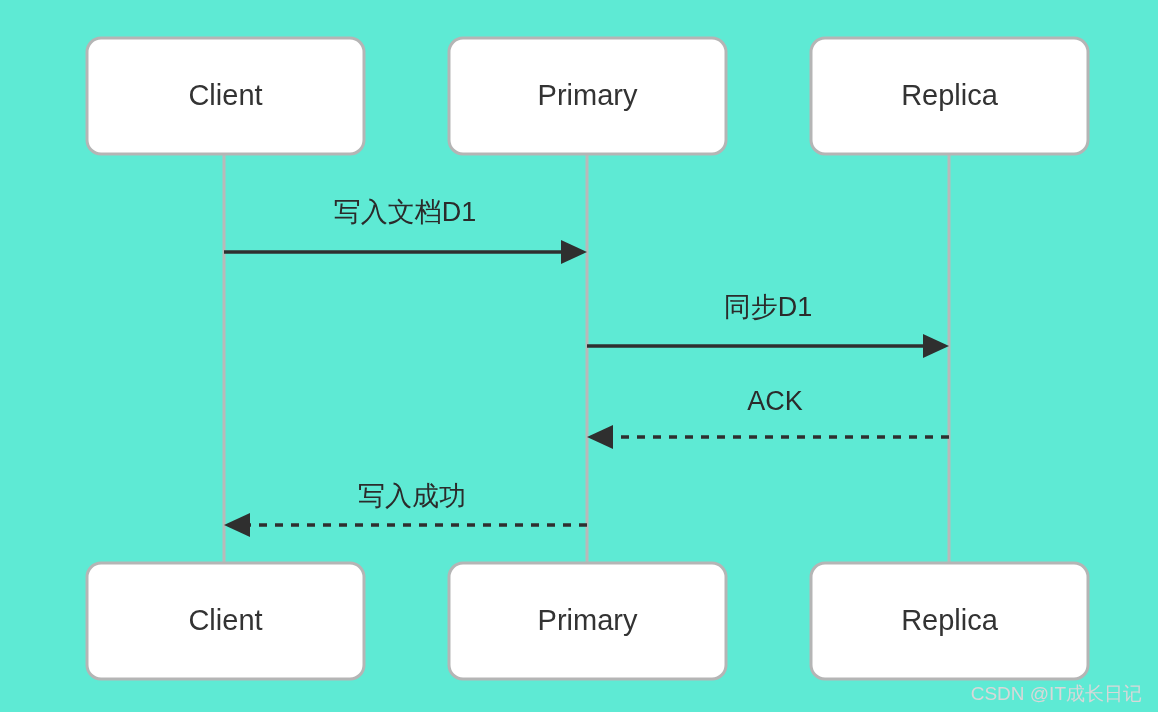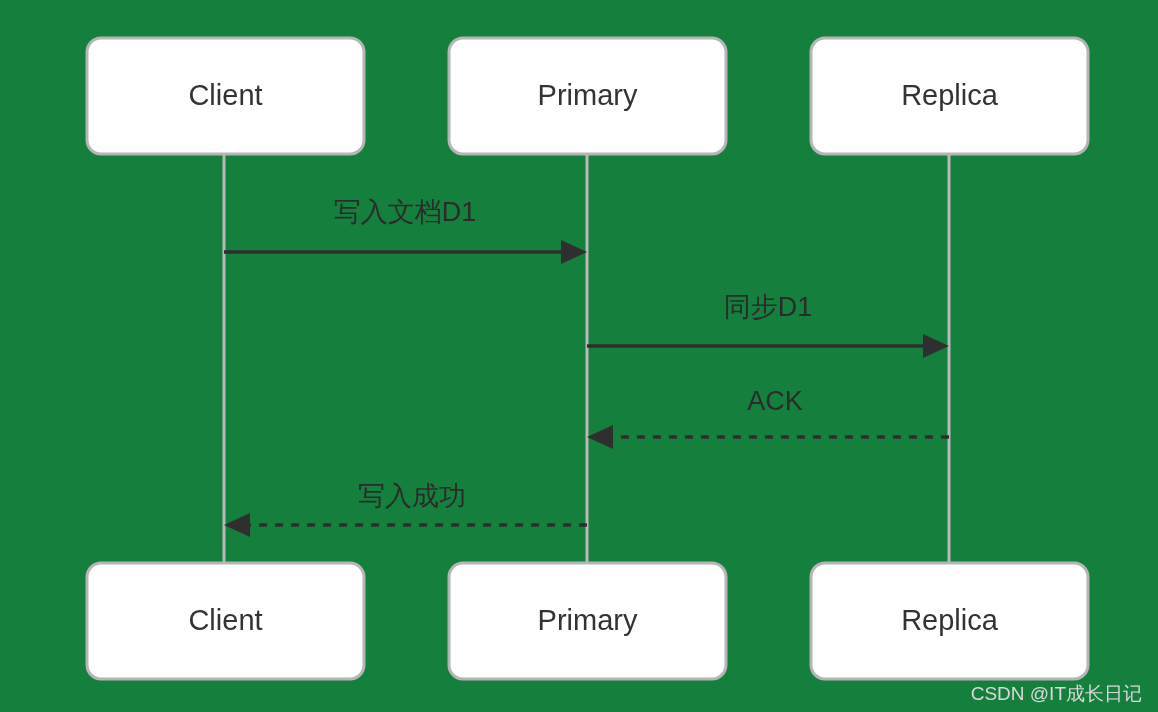--- a/index.html
+++ b/index.html
@@ -11,21 +11,21 @@
   body {
     width: 1158px;
     height: 712px;
     font-family: "Liberation Sans", "DejaVu Sans", sans-serif;
     overflow: hidden;
   }
   #diagram-root {
     position: relative;
     width: 1158px;
     height: 712px;
-    background: #15803d;
+    background: #5eead4;
   }
   svg.diagram-canvas {
     position: absolute;
     top: 0;
     left: 0;
     width: 1158px;
     height: 712px;
     display: block;
   }
   .participant-box {

